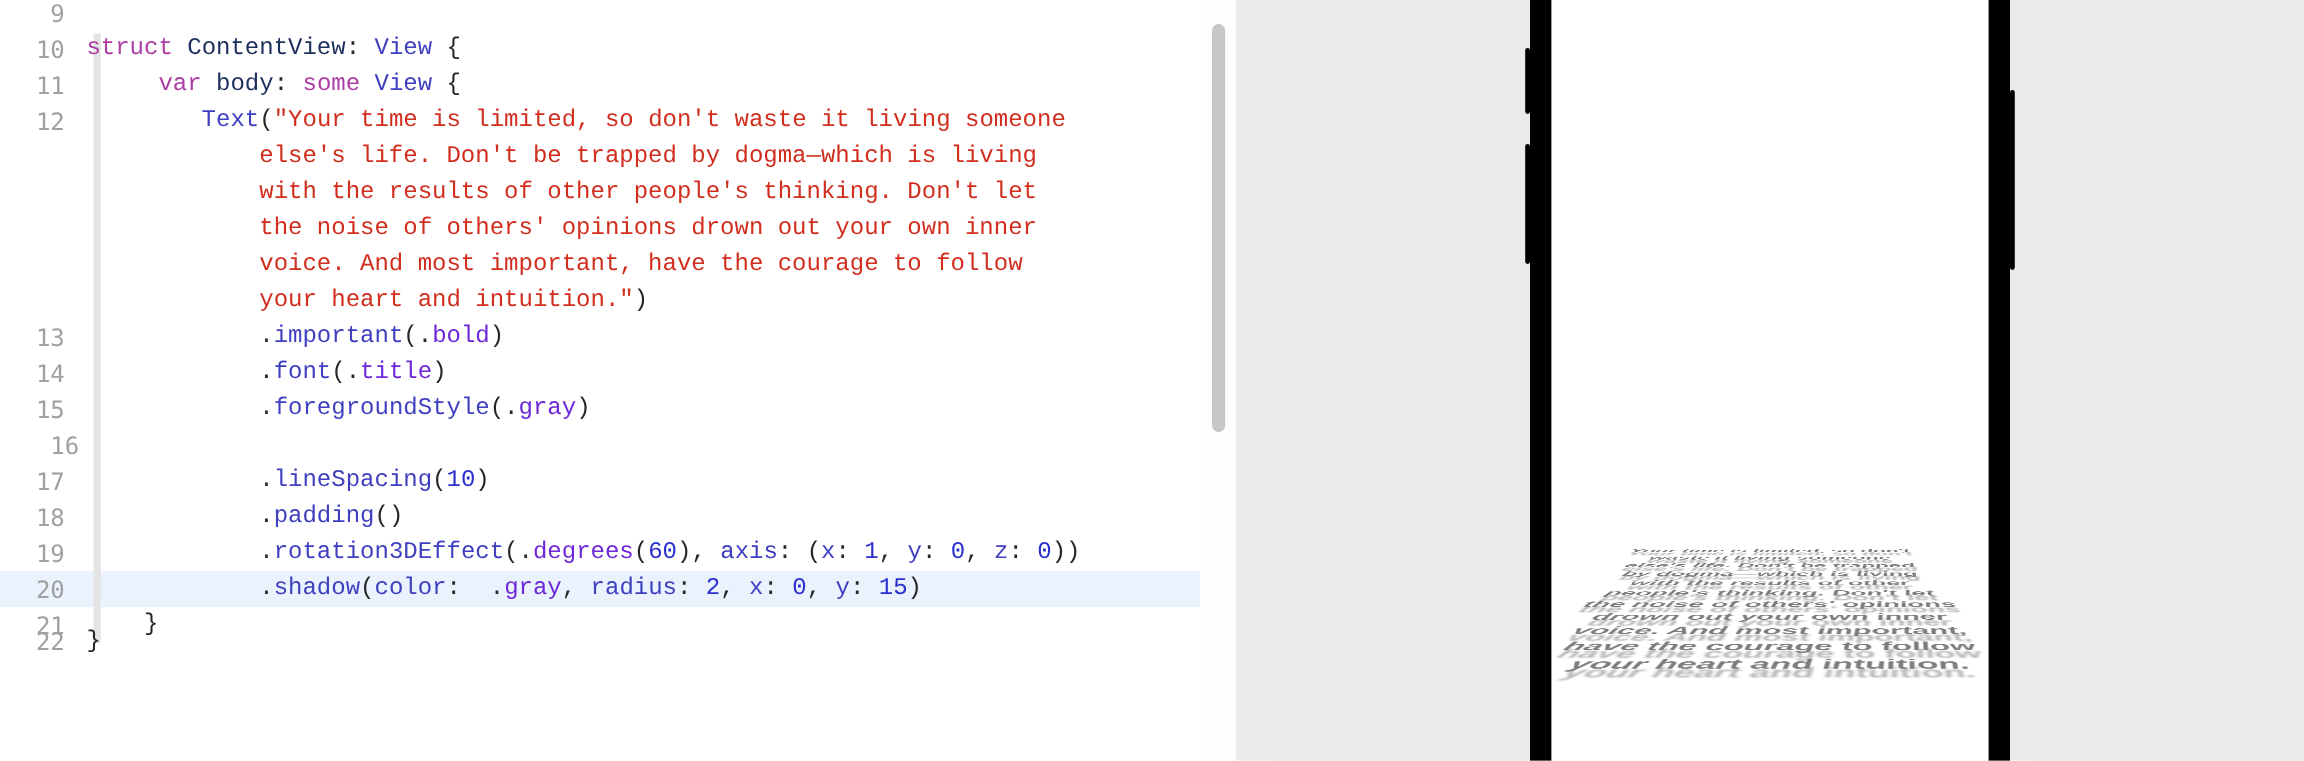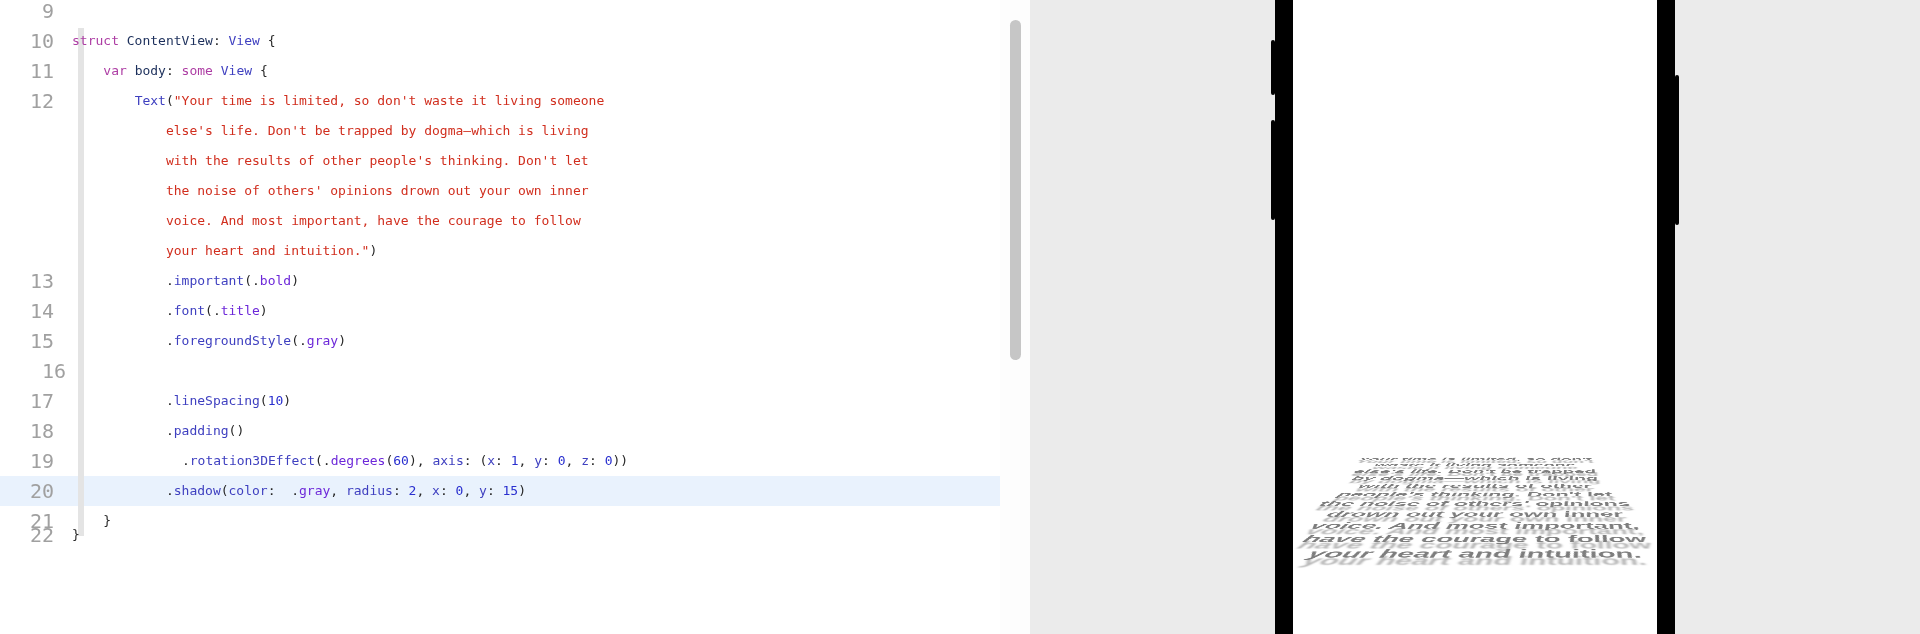--- a/index.html
+++ b/index.html
@@ -6,21 +6,21 @@
   html, body { width: 1920px; height: 634px; overflow: hidden; background: #fff; font-family: ui-monospace, "SF Mono", Menlo, Consolas, monospace; }
 
   .root { display: flex; width: 100%; height: 100%; }
 
   
   .editor-pane { position: relative; flex: 0 0 1000px; height: 100%; background: #fff; }
 
   .row { position:absolute; left:0; right:0; display:flex; align-items:flex-start; }
   .ln  { width:72px; text-align:right; padding-right:18px; color:#a0a0a0; font-size:20px; line-height:30px; font-family: ui-monospace, "SF Mono", Menlo, Consolas, monospace; user-select:none; }
   .marker { position:absolute; width:6px; background:#e4e4e4; }
-  .code-line { font-size:13px; line-height:30px; white-space:pre; }
+  .code-line { font-size:20px; line-height:30px; white-space:pre;font-family:Liberation Mono, monospace; }
 
   .hl-line { position:absolute; left:0; right:0; height:30px; background:#e9f2fd; z-index:0; }
 
   
   .kw     { color:#ad3da4; }     
   .name   { color:#1c2f5b; }     
   .type   { color:#3f40c0; }     
   .member { color:#6d28d9; }     
   .plain  { color:#262626; }
   .paren  { color:#262626; }
@@ -69,21 +69,21 @@
     <div class="marker" style="left: 78px; top: 28px; height: 508px;"></div>
     <div class="marker" style="left:78px; top:25px; height:476px; width:0;"></div>
 
   <div class="row" style="top: -4px; z-index: 1;">
         <div class="ln">9</div>
       </div>
       <div class="row" style="top: 26px; z-index: 1;">
         <div class="ln">10</div>
         <div class="code-line"><span class="kw">struct</span><span class="plain"> </span><span class="name">ContentView</span><span class="plain">:</span><span class="plain"> </span><span class="type">View</span><span class="plain"> </span><span class="plain">{</span></div>
       </div>
-      <div class="row" style="top: 56px; z-index: 1;">
+      <div class="row" style="top: 56px; z-index: 1; gap: 12px;">
         <div class="ln">11</div>
         <div class="code-line"><span class="plain">    </span><span class="kw">var</span><span class="plain"> </span><span class="name">body</span><span class="plain">:</span><span class="plain"> </span><span class="kw">some</span><span class="plain"> </span><span class="type">View</span><span class="plain"> </span><span class="plain">{</span></div>
       </div>
       <div class="row" style="top: 86px; z-index: 1;">
         <div class="ln">12</div>
         <div class="code-line"><span class="plain">        </span><span class="type">Text</span><span class="paren">(</span><span class="str">"</span><span class="str">Your time is limited, so don't waste it living someone</span></div>
       </div>
       <div class="row" style="top: 146px; z-index: 1;">
         <div class="ln"></div>
         <div class="code-line"><span class="plain">            </span><span class="str">with the results of other people's thinking. Don't let</span></div>
@@ -120,21 +120,21 @@
         <div class="ln">16</div>
       </div>
       <div class="row" style="top: 386px; z-index: 1;">
         <div class="ln">17</div>
         <div class="code-line"><span class="plain">            </span><span class="plain">.</span><span class="type">lineSpacing</span><span class="paren">(</span><span class="num">10</span><span class="paren">)</span></div>
       </div>
       <div class="row" style="top: 416px; z-index: 1;">
         <div class="ln">18</div>
         <div class="code-line"><span class="plain">            </span><span class="plain">.</span><span class="type">padding</span><span class="paren">(</span><span class="paren">)</span></div>
       </div>
-      <div class="row" style="top: 446px; z-index: 1; gap: 16px;">
+      <div class="row" style="top: 446px; z-index: 1;">
         <div class="ln">19</div>
         <div class="code-line"><span class="plain">            </span><span class="plain">.</span><span class="type">rotation3DEffect</span><span class="paren">(</span><span class="plain">.</span><span class="member">degrees</span><span class="paren">(</span><span class="num">60</span><span class="paren">)</span><span class="plain">, </span><span class="type">axis</span><span class="plain">: </span><span class="paren">(</span><span class="type">x</span><span class="plain">: </span><span class="num">1</span><span class="plain">, </span><span class="type">y</span><span class="plain">: </span><span class="num">0</span><span class="plain">, </span><span class="type">z</span><span class="plain">: </span><span class="num">0</span><span class="paren">)</span><span class="paren">)</span></div>
       </div>
       <div class="row" style="top: 476px; z-index: 1;">
         <div class="ln">20</div>
         <div class="code-line"><span class="plain">            </span><span class="plain">.</span><span class="type">shadow</span><span class="paren">(</span><span class="type">color</span><span class="plain">: </span><span class="plain"> .</span><span class="member">gray</span><span class="plain">, </span><span class="type">radius</span><span class="plain">: </span><span class="num">2</span><span class="plain">, </span><span class="type">x</span><span class="plain">: </span><span class="num">0</span><span class="plain">, </span><span class="type">y</span><span class="plain">: </span><span class="num">15</span><span class="paren">)</span></div>
       </div>
       <div class="row" style="top: 506px; z-index: 1;">
         <div class="ln">21</div>
         <div class="code-line"><span class="plain">    </span><span class="plain">}</span></div>

